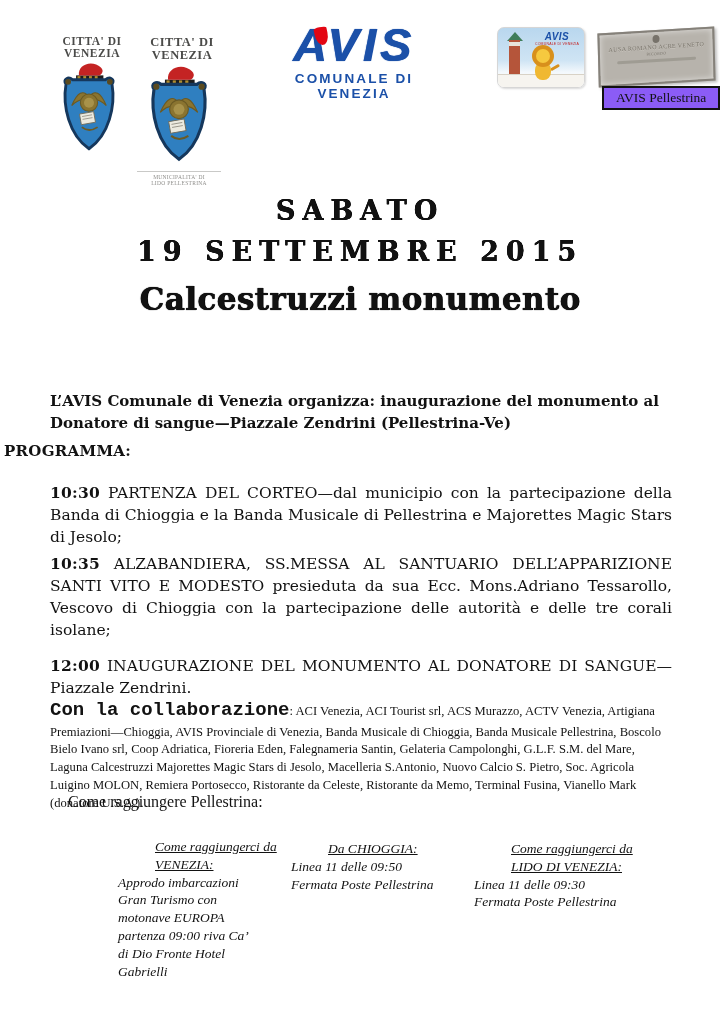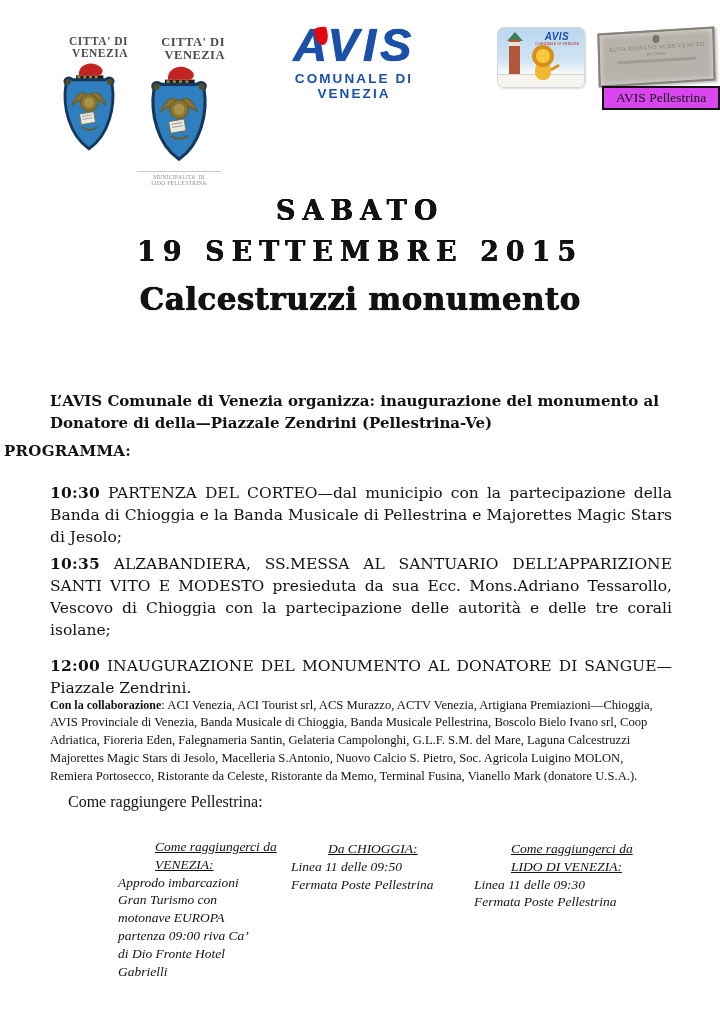--- a/index.html
+++ b/index.html
@@ -2,21 +2,21 @@
 <html><head>
 <meta charset="utf-8">
 <style>
   html,body{margin:0;padding:0;background:#ffffff;}
   .page{position:relative;width:720px;height:1024px;background:#ffffff;overflow:hidden;
         font-family:"DejaVu Serif",serif;color:#121212;}
 
   
   .shield{position:absolute;text-align:center;}
   .shield-title{font-family:"Liberation Serif",serif;color:#4b4b49;font-weight:bold;
-                line-height:1.02;letter-spacing:.5px;text-align:right;margin:0 0 2px 6px;}
+                line-height:1.02;letter-spacing:.5px;text-align:center;margin:0 0 2px 6px;}
   .shield1 .shield-title{font-size:11.5px;}
   .shield2 .shield-title{font-size:12.5px;}
   .shield-caption-divider{height:1px;background:#c9c9c7;margin:3px 4px 2px 4px;}
   .shield-caption{font-family:"Liberation Serif",serif;color:#8f8e8b;font-size:5.5px;
                   line-height:1.25;letter-spacing:.3px;}
 
   .avis-logo{position:absolute;left:256px;top:22px;width:196px;text-align:center;}
   .avis-word{font-family:"Liberation Sans",sans-serif;font-weight:bold;font-style:italic;
              font-size:47px;line-height:46px;color:#1b50a8;letter-spacing:4px;
              text-shadow:0 0 1px #1b50a8, .7px 0 0 #1b50a8;position:relative;display:inline-block;}
@@ -47,21 +47,21 @@
   .plaque-wrap{position:absolute;left:596px;top:27px;width:120px;height:58px;}
   .plaque{position:absolute;left:2px;top:3px;width:113px;height:50px;background:#b7b3ac;
           border:2px solid #85817a;transform:rotate(-3.5deg) skewX(-2deg);
           box-shadow:inset 0 0 6px rgba(255,255,255,.6), 2px 2px 3px rgba(0,0,0,.25);
           text-align:center;overflow:hidden;}
   .plaque-medal{width:7px;height:8px;border-radius:50%;background:#77726a;margin:3px auto 1px auto;}
   .plaque-line1{font-family:"Liberation Serif",serif;font-size:6px;color:#6d685f;letter-spacing:.4px;
                 text-shadow:0 .4px 0 #d9d5cd;}
   .plaque-line2{font-family:"Liberation Serif",serif;font-size:4px;color:#7a756c;letter-spacing:.3px;margin-top:1px;}
   .plaque-line3{height:3px;width:70%;margin:3px auto 0 auto;background:#8d887f;opacity:.55;border-radius:2px;}
-  .plaque-label{position:absolute;left:602px;top:86px;background:#d946ef;border:2px solid #111;
+  .plaque-label{position:absolute;left:602px;top:86px;background:#8b5cf6;border:2px solid #111;
                 font-family:"Liberation Serif",serif;font-size:13.5px;padding:2px 12px;white-space:nowrap;}
 
   
   .maintitle{position:absolute;left:0;right:0;top:190px;text-align:center;font-weight:bold;
              font-size:27px;line-height:41px;letter-spacing:7px;
              text-shadow:0 0 .6px #000, .4px 0 0 #000;}
   .subtitle{position:absolute;left:0;right:0;top:281px;text-align:center;font-weight:bold;
             font-size:31px;line-height:37px;letter-spacing:.4px;
             text-shadow:0 0 1px #000, .6px 0 0 #000;}
 
@@ -70,21 +70,21 @@
          line-height:1.45;}
   .prog-heading{position:absolute;left:4px;right:0;top:442px;text-align:left;font-weight:bold;
                 font-size:15px;letter-spacing:.3px;}
   .prog-item{position:absolute;left:50px;width:622px;font-size:15.5px;line-height:1.42;
              text-align:justify;}
   .prog-item b{letter-spacing:.2px;}
   .item0{top:466px;} .item1{top:537px;} .item2{top:639px;}
 
   .collab{position:absolute;left:50px;top:684px;width:618px;
           font-family:"Liberation Serif",serif;font-size:12.6px;line-height:1.42;}
-  .collab b{font-size:12px;}
+  .collab b{font-size:19px;font-family:Liberation Mono, monospace;}
 
   .dir-heading{position:absolute;left:68px;top:793px;font-family:"Liberation Serif",serif;
                font-size:16px;}
   .dir-col{position:absolute;font-family:"Liberation Serif",serif;font-style:italic;
            font-size:13.5px;line-height:1.32;}
   .dir-col-title{text-decoration:underline;white-space:pre-line;margin-left:37px;}
   .dir-col-body{white-space:pre-line;}
   .col0{left:118px;top:838px;width:176px;}
   .col1{left:291px;top:840px;width:180px;}
   .col2{left:474px;top:840px;width:184px;}
@@ -187,21 +187,21 @@
   <div class="plaque-label">AVIS Pellestrina</div>
 
   <div class="maintitle">
     <div>SABATO</div>
     <div>19 SETTEMBRE 2015</div>
   </div>
   <div class="subtitle">
     <div>Calcestruzzi monumento</div>
   </div>
 
-  <p class="intro">L’AVIS Comunale di Venezia organizza: inaugurazione del monumento al Donatore di della—Piazzale Zendrini (Pellestrina-Ve)</p>
+  <p class="intro">L’AVIS Comunale di Venezia organizza: inaugurazione del monumento al Donatore di sangue—Piazzale Zendrini (Pellestrina-Ve)</p>
 
   <div class="prog-heading">PROGRAMMA:</div>
   <p class="prog-item item0">
     <b>10:30</b><span> PARTENZA DEL CORTEO—dal municipio con la partecipazione della Banda di Chioggia e la Banda Musicale di Pellestrina e Majorettes Magic Stars di Jesolo;</span>
   </p>
   <p class="prog-item item1">
     <b>10:35</b><span> ALZABANDIERA, SS.MESSA AL SANTUARIO DELL’APPARIZIONE SANTI VITO E MODESTO presieduta da sua Ecc. Mons.Adriano Tessarollo, Vescovo di Chioggia con la partecipazione delle autorità e delle tre corali isolane;</span>
   </p>
   <p class="prog-item item2">
     <b>12:00</b><span> INAUGURAZIONE DEL MONUMENTO AL DONATORE DI SANGUE— Piazzale Zendrini.</span>

